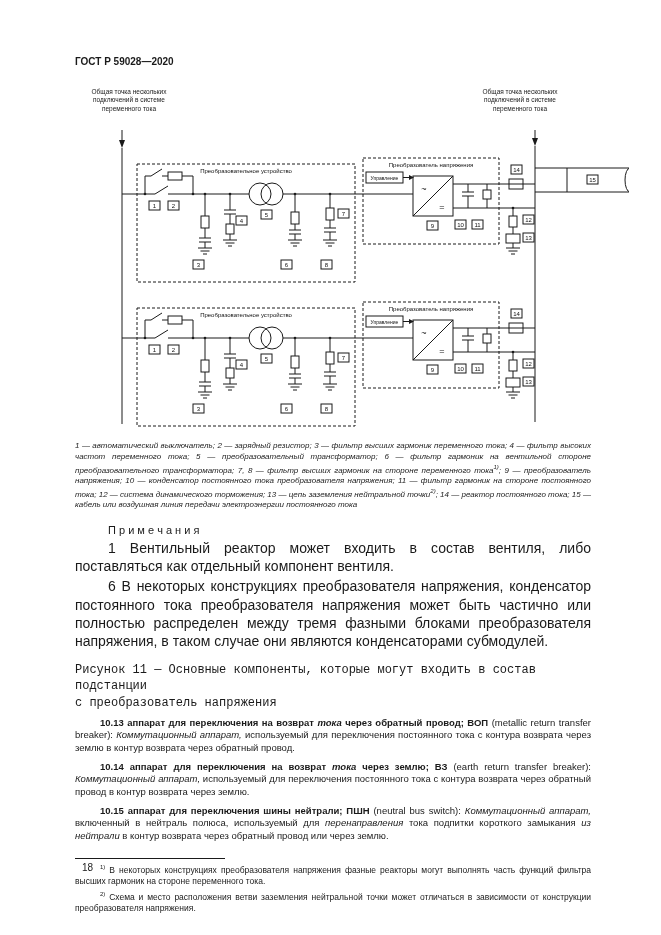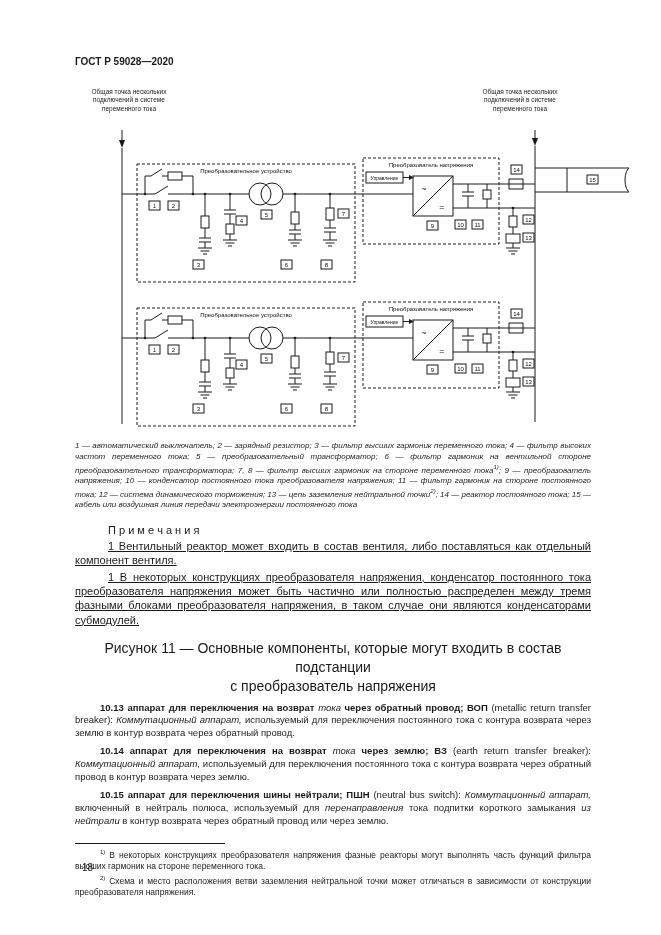--- a/index.html
+++ b/index.html
@@ -19,27 +19,27 @@
   svg .ntxt{font-size:6px;text-anchor:middle;}
   svg .lbl{font-size:6px;text-anchor:middle;}
   svg .lblx{font-size:5px;text-anchor:middle;}
   svg .sym{font-size:9px;text-anchor:middle;}
   svg .node{fill:#1a1a1a;stroke:none;}
   svg .fill{fill:#1a1a1a;stroke:none;}
   .textblock{position:absolute;left:75px;top:441px;width:516px;}
   .textblock p{margin:0;}
   .legend{font-size:8px;font-style:italic;line-height:1.35;text-align:justify;color:#222;}
   .notes-heading{font-size:11px;margin:13px 0 3px 33px !important;}
-  .note{font-size:11px;line-height:1.3;text-align:justify;text-indent:33px;margin-top:2px !important;text-decoration:underline;}
-  .caption{font-size:14px;text-align:center;margin-top:12px !important;line-height:1.35;}
+  .note{font-size:14px;line-height:1.3;text-align:justify;text-indent:33px;margin-top:2px !important;}
+  .caption{font-size:12px;margin-top:12px !important;line-height:1.35;font-family:Liberation Mono, monospace;}
   .term{font-size:9.5px;line-height:1.33;text-align:justify;text-indent:25px;margin-top:6px !important;}
   .term:first-of-type{margin-top:14px;}
   .run-b{font-weight:700;margin-top:48px;}
   .run-i{font-style:italic;}
-  .run-bi{font-weight:400;font-style:italic;}
+  .run-bi{font-weight:700;font-style:italic;}
   .fn-sep{width:150px;border-top:1px solid #1a1a1a;margin-top:16px;margin-bottom:5px;}
   .footnote{font-size:8.5px;line-height:1.32;text-align:justify;text-indent:25px;margin-top:3px !important;}
   sup{font-size:6px;}
   .pagenum{position:absolute;left:82px;top:862px;font-size:10px;}
 </style>
 </head>
 <body>
 
 <div class="page">
 
@@ -240,21 +240,21 @@
     <use href="#unit" transform="translate(65,26)"></use>
     <use href="#unit" transform="translate(65,170)"></use>
   </svg>
 
   <div class="textblock">
 
     <p class="legend"><span>1 — автоматический выключатель; 2 — зарядный резистор; 3 — фильтр высших гармоник переменного тока; 4 — фильтр высоких частот переменного тока; 5 — преобразовательный трансформатор; 6 — фильтр гармоник на вентильной стороне преобразовательного трансформатора; 7, 8 — фильтр высших гармоник на стороне переменного тока</span><sup>1)</sup><span>; 9 — преобразователь напряжения; 10 — конденсатор постоянного тока преобразователя напряжения; 11 — фильтр гармоник на стороне постоянного тока; 12 — система динамического торможения; 13 — цепь заземления нейтральной точки</span><sup>2)</sup><span>; 14 — реактор постоянного тока; 15 — кабель или воздушная линия передачи электроэнергии постоянного тока</span></p>
 
     <p class="notes-heading">П р и м е ч а н и я</p>
     <p class="note">1 Вентильный реактор может входить в состав вентиля, либо поставляться как отдельный компонент вентиля.</p>
-    <p class="note">1 В некоторых конструкциях преобразователя напряжения, конденсатор постоянного тока преобразователя напряжения может быть частично или полностью распределен между тремя фазными блоками преобразователя напряжения, в таком случае они являются конденсаторами субмодулей.</p>
+    <p class="note">6 В некоторых конструкциях преобразователя напряжения, конденсатор постоянного тока преобразователя напряжения может быть частично или полностью распределен между тремя фазными блоками преобразователя напряжения, в таком случае они являются конденсаторами субмодулей.</p>
 
     <p class="caption"><span>Рисунок 11 — Основные компоненты, которые могут входить в состав подстанции</span><br><span>с преобразователь напряжения</span></p>
 
     <p class="term"><span class="run-b">10.13 </span><span class="run-b">аппарат для переключения на возврат </span><span class="run-bi">тока</span><span class="run-b"> через обратный провод; ВОП</span><span class="run-n"> (metallic return transfer breaker): </span><span class="run-i">Коммутационный аппарат,</span><span class="run-n"> используемый для переключения постоянного тока с контура возврата через землю в контур возврата через обратный провод.</span></p>
     <p class="term"><span class="run-b">10.14 </span><span class="run-b">аппарат для переключения на возврат </span><span class="run-bi">тока</span><span class="run-b"> через землю; ВЗ</span><span class="run-n"> (earth return transfer breaker): </span><span class="run-i">Коммутационный аппарат,</span><span class="run-n"> используемый для переключения постоянного тока с контура возврата через обратный провод в контур возврата через землю.</span></p>
     <p class="term"><span class="run-b">10.15 </span><span class="run-b">аппарат для переключения шины нейтрали; ПШН</span><span class="run-n"> (neutral bus switch): </span><span class="run-i">Коммутационный аппарат,</span><span class="run-n"> включенный в нейтраль полюса, используемый для </span><span class="run-i">перенаправления</span><span class="run-n"> тока подпитки короткого замыкания </span><span class="run-i">из нейтрали</span><span class="run-n"> в контур возврата через обратный провод или через землю.</span></p>
 
     <div class="fn-sep"></div>
     <p class="footnote"><sup>1)</sup><span> В некоторых конструкциях преобразователя напряжения фазные реакторы могут выполнять часть функций фильтра высших гармоник на стороне переменного тока.</span></p>
     <p class="footnote"><sup>2)</sup><span> Схема и место расположения ветви заземления нейтральной точки может отличаться в зависимости от конструкции преобразователя напряжения.</span></p>

